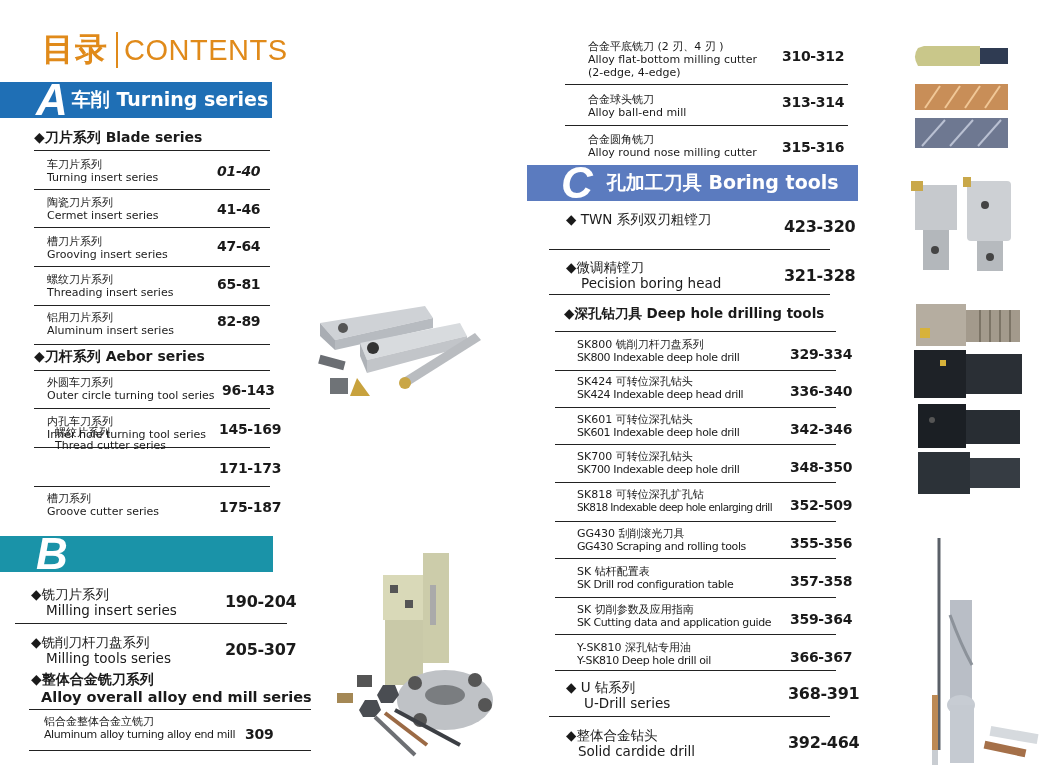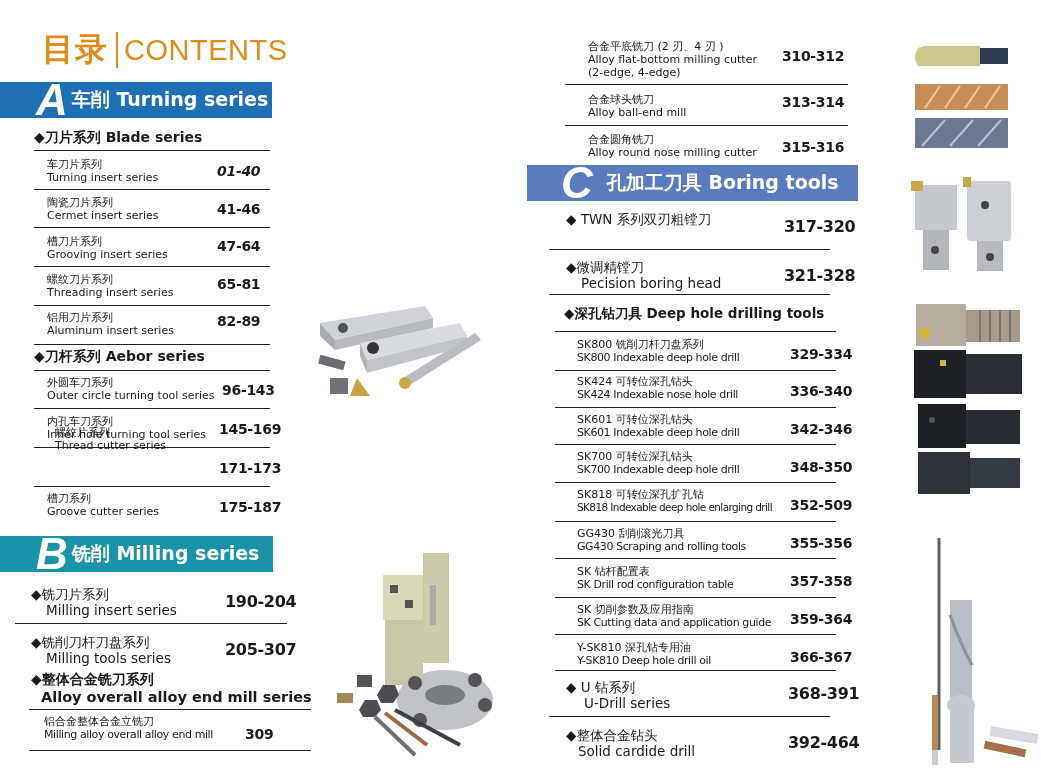--- a/index.html
+++ b/index.html
@@ -105,21 +105,20 @@
 <div class="line" style="left:34px; top:486px; width:236px;"></div>
 
 <div class="row" style="left:47px; top:492px;">
   <div class="cn">槽刀系列</div>
   <div class="en">Groove  cutter  series</div>
 </div>
 <div class="pg" style="left:219px; top:499px;">175-187</div>
 
 <div class="abs band" style="left:0; top:536px; width:273px; height:36px; background:#1a93a8; padding-left:36px; box-sizing:border-box;">
   <span class="letter">B</span>
-  <span class="label">铣削  Milling series</span>
 </div>
 
 <div class="row big" style="left:31px; top:586px;">
   <div class="cn">◆铣刀片系列</div>
   <div class="en" style="padding-left:15px;">Milling  insert  series</div>
 </div>
 <div class="pg" style="left:225px; top:592px; font-size:16px;">190-204</div>
 <div class="line" style="left:15px; top:623px; width:272px;"></div>
 
 <div class="row big" style="left:31px; top:634px;">
@@ -127,21 +126,21 @@
   <div class="en" style="padding-left:15px;">Milling  tools   series</div>
 </div>
 <div class="pg" style="left:225px; top:640px; font-size:16px;">205-307</div>
 
 <div class="sub" style="left:31px; top:671px; font-size:14px;">◆整体合金铣刀系列</div>
 <div class="sub" style="left:41px; top:689px; font-size:14.5px;">Alloy overall alloy end mill series</div>
 <div class="line" style="left:29px; top:709px; width:282px;"></div>
 
 <div class="row" style="left:44px; top:715px;">
   <div class="cn">铝合金整体合金立铣刀</div>
-  <div class="en" style="letter-spacing:-0.4px;">Milling alloy overall alloy end mill</div>
+  <div class="en" style="letter-spacing:-0.4px;">Aluminum alloy turning alloy end mill</div>
 </div>
 <div class="pg" style="left:245px; top:726px;">309</div>
 <div class="line" style="left:29px; top:750px; width:282px;"></div>
 
 <div class="row" style="left:588px; top:40px;">
   <div class="cn">合金平底铣刀 (2 刃、4 刃 )</div>
   <div class="en">Alloy flat-bottom milling cutter</div>
   <div class="en">(2-edge, 4-edge)</div>
 </div>
 <div class="pg" style="left:782px; top:48px;">310-312</div>
@@ -161,21 +160,21 @@
 <div class="pg" style="left:782px; top:139px;">315-316</div>
 
 <div class="abs band" style="left:527px; top:165px; width:331px; height:36px; background:#5b7bbf; padding-left:34px; box-sizing:border-box;">
   <span class="letter" style="margin-right:14px;">C</span>
   <span class="label">孔加工刀具 Boring tools</span>
 </div>
 
 <div class="row big" style="left:566px; top:211px;">
   <div class="cn">◆ TWN 系列双刃粗镗刀</div>
 </div>
-<div class="pg" style="left:784px; top:217px; font-size:16px;">317-320</div>
+<div class="pg" style="left:784px; top:217px; font-size:16px;">423-320</div>
 <div class="line" style="left:549px; top:249px; width:281px;"></div>
 
 <div class="row big" style="left:566px; top:259px;">
   <div class="cn">◆微调精镗刀</div>
   <div class="en" style="padding-left:15px;">Pecision boring head</div>
 </div>
 <div class="pg" style="left:784px; top:266px; font-size:16px;">321-328</div>
 <div class="line" style="left:549px; top:294px; width:281px;"></div>
 
 <div class="sub" style="left:564px; top:305px; font-size:13.5px;">◆深孔钻刀具  Deep hole drilling tools</div>
@@ -184,21 +183,21 @@
 
 <div class="row" style="left:577px; top:338px;">
   <div class="cn">SK800 铣削刀杆刀盘系列</div>
   <div class="en" style="letter-spacing:-0.4px;">SK800 Indexable deep hole drill</div>
 </div>
 <div class="pg" style="left:790px; top:346px;">329-334</div>
 <div class="line" style="left:555px; top:370px; width:281px;"></div>
 
 <div class="row" style="left:577px; top:375px;">
   <div class="cn">SK424 可转位深孔钻头</div>
-  <div class="en" style="letter-spacing:-0.4px;">SK424 Indexable nose hole drill</div>
+  <div class="en" style="letter-spacing:-0.4px;">SK424 Indexable deep head drill</div>
 </div>
 <div class="pg" style="left:790px; top:383px;">336-340</div>
 <div class="line" style="left:555px; top:407px; width:281px;"></div>
 
 <div class="row" style="left:577px; top:413px;">
   <div class="cn">SK601 可转位深孔钻头</div>
   <div class="en" style="letter-spacing:-0.4px;">SK601 Indexable deep hole drill</div>
 </div>
 <div class="pg" style="left:790px; top:421px;">342-346</div>
 <div class="line" style="left:555px; top:444px; width:281px;"></div>

